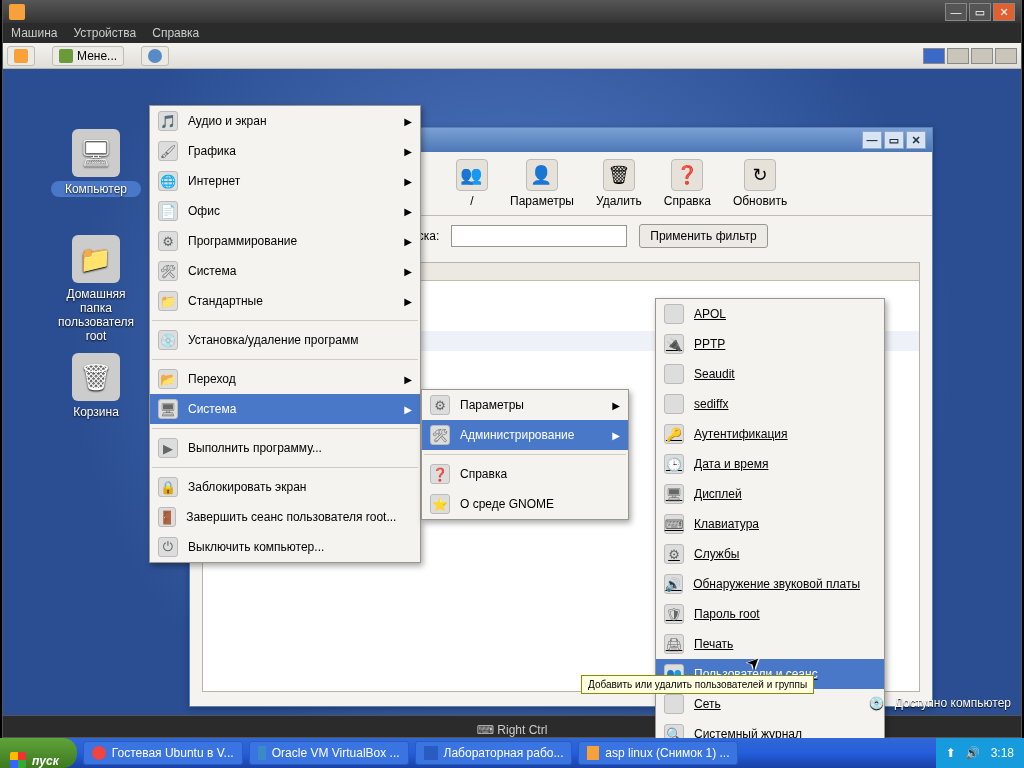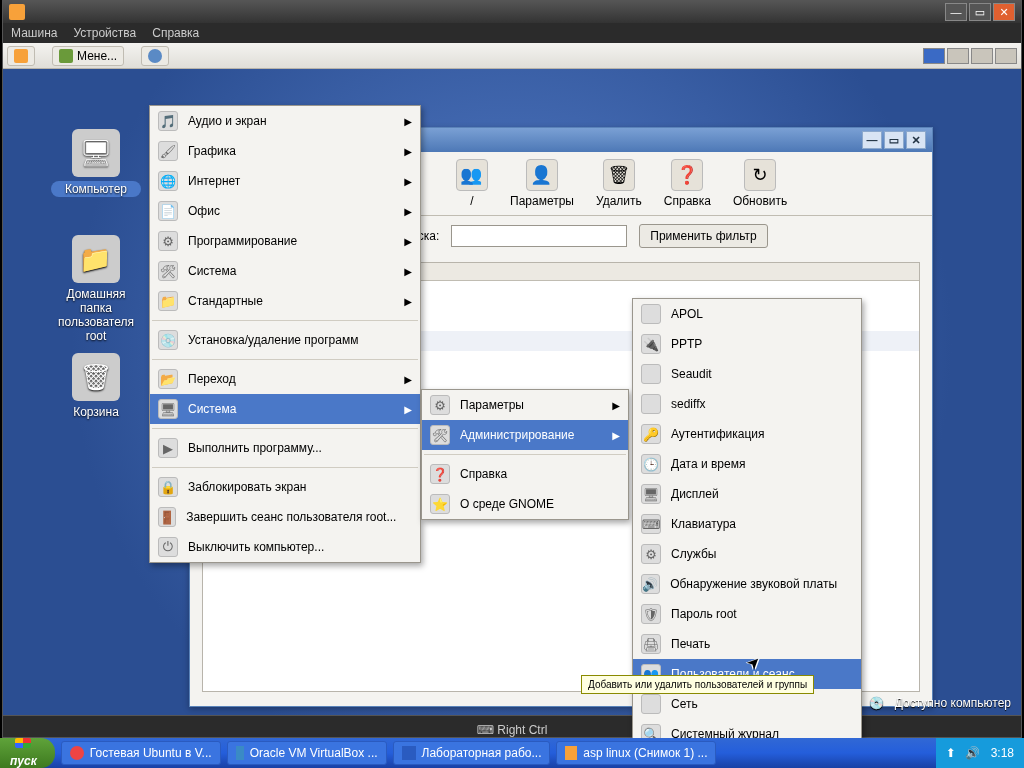--- a/index.html
+++ b/index.html
@@ -1,20 +1,20 @@
 <!DOCTYPE html>
 <html><head>
 <meta charset="utf-8">
 <style>
   * { box-sizing: border-box; margin: 0; padding: 0; font-family: "Tahoma", "Arial", sans-serif; font-size: 12px; }
   body { width: 1024px; height: 768px; background: #000; overflow: hidden; position: relative; }
 
   
   .host-taskbar { position: absolute; left: 0; bottom: 0; width: 100%; height: 30px; background: linear-gradient(#3168d5,#245edb 50%,#1941a5); display: flex; align-items: center; color: #fff; }
-  .host-taskbar .start { background: linear-gradient(#5fa33a,#3e7a1f); height: 100%; display: flex; align-items: center; padding: 0 18px 0 10px; border-radius: 0 14px 14px 0; font-style: italic; font-weight: bold; font-size: 15px; gap: 6px; flex-direction: column; }
+  .host-taskbar .start { background: linear-gradient(#5fa33a,#3e7a1f); height: 100%; display: flex; align-items: flex-end; padding: 0 18px 0 10px; border-radius: 0 14px 14px 0; font-style: italic; font-weight: bold; font-size: 15px; gap: 6px; }
   .host-taskbar .task { margin-left: 6px; background: #3a74e0; border: 1px solid #2a5bc0; height: 24px; display: flex; align-items: center; padding: 0 8px; border-radius: 3px; max-width: 160px; white-space: nowrap; overflow: hidden; color: #fff; gap: 6px; }
   .host-taskbar .tray { margin-left: auto; background: #169bdc; height: 100%; display: flex; align-items: center; padding: 0 10px; gap: 10px; color: #fff; }
   .winflag { width:16px;height:16px; background: conic-gradient(#e33 0 25%, #3a3 0 50%, #36f 0 75%, #fb0 0); border-radius:2px; }
 
   
   .vbox { position: absolute; left: 2px; top: 0; right: 2px; bottom: 30px; background: #1a1a1a; border: 1px solid #555; display: flex; flex-direction: column; }
   .vbox-title { background: linear-gradient(#555,#333); color: #fff; height: 22px; display: flex; align-items: center; padding: 0 6px; font-size: 12px; }
   .vbox-title .btns { margin-left: auto; display: flex; gap: 2px; }
   .vbox-title .btn { width: 22px; height: 18px; background: #555; border: 1px solid #888; display: flex; align-items: center; justify-content: center; color: #fff; font-size: 11px; }
   .vbox-title .btn.close { background: #e06030; }
@@ -39,21 +39,21 @@
   
   .menu-col { position: absolute; background: #f4f3f0; border: 1px solid #9a968d; box-shadow: 2px 3px 6px rgba(0,0,0,.35); }
   .menu-item { height: 30px; display: flex; align-items: center; padding: 0 24px 0 8px; gap: 10px; white-space: nowrap; position: relative; }
   .menu-item:hover, .menu-item.hl { background: #4a78c8; color: #fff; }
   .menu-item .ico { width: 20px; height: 20px; background:#ddd; border:1px solid #bbb; border-radius:3px; display:flex;align-items:center;justify-content:center;font-size:13px;color:#666;}
   .menu-item .arrow { position: absolute; right: 8px; font-size: 10px; }
   .menu-sep { height: 1px; background: #d0ccc2; margin: 4px 2px; }
 
   .menu1 { top: 62px; left: 146px; width: 272px; }
   .menu2 { top: 346px; left: 418px; width: 208px; }
-  .menu3 { top: 255px; left: 629px; width: 230px; }
+  .menu3 { top: 255px; left: 652px; width: 230px; text-decoration: underline; }
 
   
   .um-window { position: absolute; top: 84px; left: 186px; width: 744px; height: 580px; background: #f4f3f0; border: 1px solid #5a83b9; box-shadow: 0 2px 6px rgba(0,0,0,.3); }
   .um-title { height: 24px; background: linear-gradient(#7aa0d4,#4d78b6); color: #fff; display: flex; align-items: center; padding: 0 6px; font-weight: bold; }
   .um-title .btns { margin-left: auto; display: flex; gap: 2px; }
   .um-title .wbtn { width: 20px; height: 18px; background: #d8e4f4; border: 1px solid #8ba8cc; display:flex;align-items:center;justify-content:center;color:#234; font-size:11px;}
   .um-toolbar { height: 64px; border-bottom: 1px solid #c0bcb2; display: flex; align-items: center; padding: 0 14px; gap: 22px; }
   .um-tool { text-align: center; font-size: 11px; }
   .um-tool .ti { width: 32px; height: 32px; margin: 0 auto 3px; background:#e6e2d9;border:1px solid #bbb;border-radius:4px;display:flex;align-items:center;justify-content:center;font-size:18px;}
   .um-filter { height: 40px; display: flex; align-items: center; justify-content: center; gap: 12px; padding: 0 10px; }

